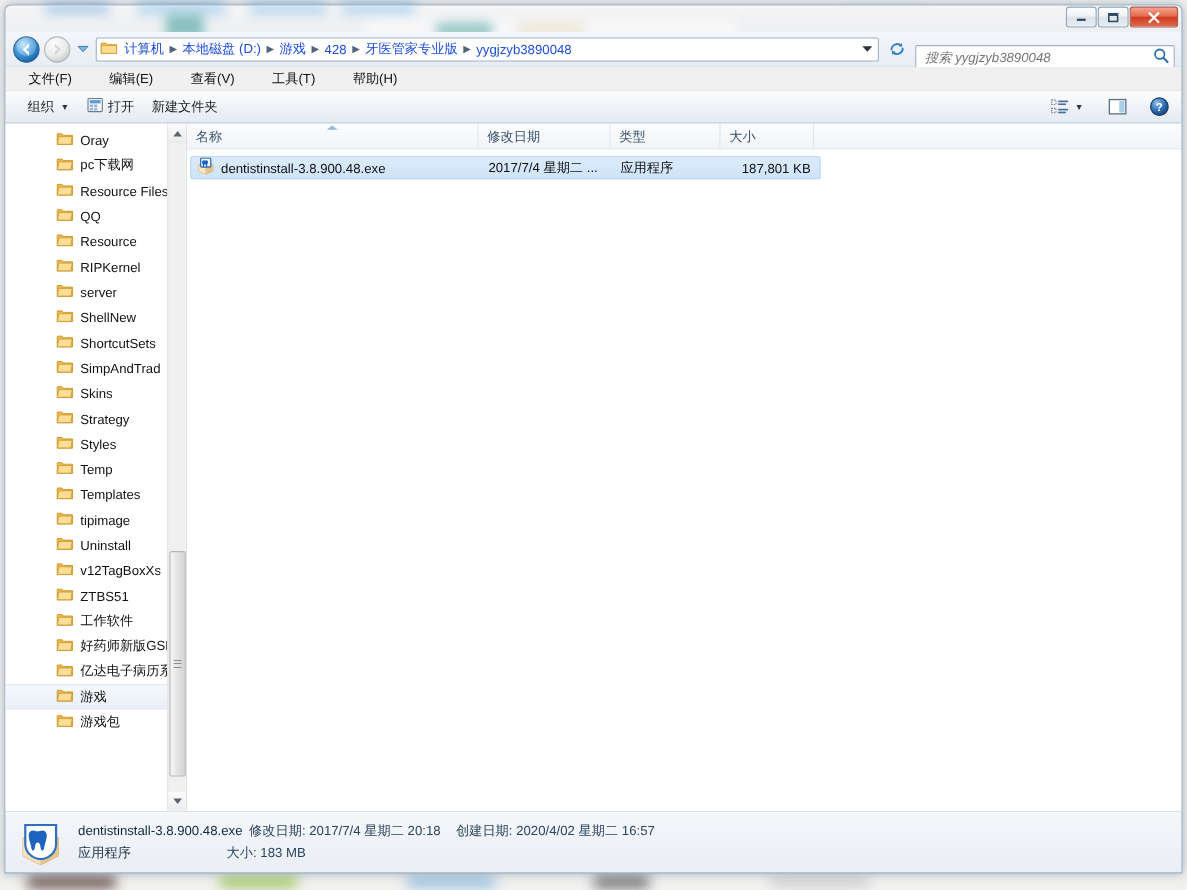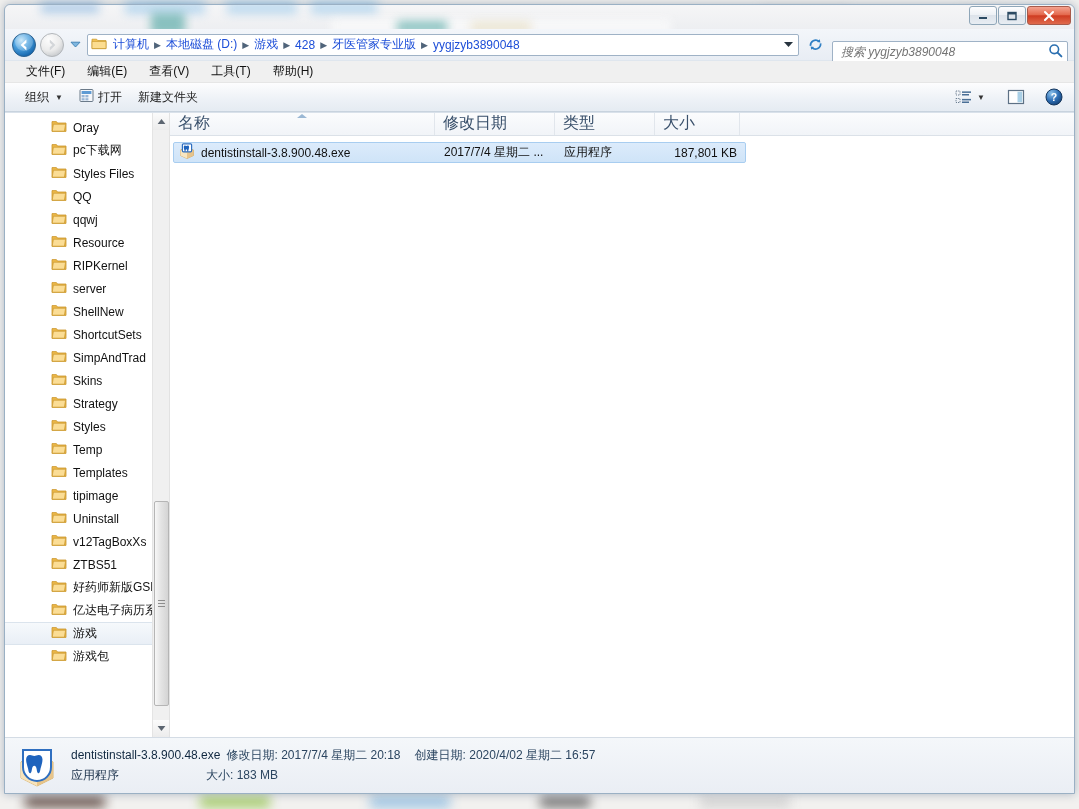--- a/index.html
+++ b/index.html
@@ -120,21 +120,21 @@
     flex: 1 1 auto; border: 0; outline: 0;
     font-size: 12px; font-style: italic; color: #6f6f6f;
     font-family: inherit; background: transparent;
   }
 
   
   #menubar {
     height: 22px; flex: 0 0 22px;
     background: #f0f0f0;
     display: flex; align-items: flex-start;
-    padding-left: 12px; gap: 4px;
+    padding-left: 12px; gap: 16px;
     border-bottom: 1px solid #e6e6e6;
   }
   .menu-item {
     padding: 2px 9px; font-size: 12px; color: #111;
     border-radius: 2px;
   }
 
   
   #cmdbar {
     height: 29px; flex: 0 0 29px;
@@ -211,23 +211,23 @@
   
   #listpane { flex: 1 1 auto; display: flex; flex-direction: column; min-width: 0; }
   #colheader {
     height: 23px; flex: 0 0 23px;
     display: flex;
     background: linear-gradient(to bottom,#fbfcfd,#f1f4f8);
     border-bottom: 1px solid #dbe1e8;
   }
   .col {
     position: relative;
-    display: flex; 
+    display: flex; align-items: center;
     padding-left: 8px;
-    font-size: 16px; color: #39506b;
+    font-size: 12px; color: #39506b;
     border-right: 1px solid #e1e6ec;
     white-space: nowrap;
   }
   .col .sortmark {
     position: absolute; left: 50%; top: 1px; margin-left: -5px;
     width: 0; height: 0;
     border-left: 5px solid transparent;
     border-right: 5px solid transparent;
     border-bottom: 4px solid #9bb8d4;
   }
@@ -489,41 +489,34 @@
                 <path d="M1 2.6 h4.4 l1.2 1.4 H15 v8.4 H1 Z" fill="#edb94a" stroke="#c9962c" stroke-width=".8"></path>
                 <path d="M2.4 5.2 h12.2 l-1.2 7 H1.2 Z" fill="#fbdd95" stroke="#c9962c" stroke-width=".7"></path>
               </svg></span>
             <span class="lbl">pc下载网</span>
           </div>
           <div class="tree-item">
             <span><svg width="16" height="14" viewBox="0 0 16 14">
                 <path d="M1 2.6 h4.4 l1.2 1.4 H15 v8.4 H1 Z" fill="#edb94a" stroke="#c9962c" stroke-width=".8"></path>
                 <path d="M2.4 5.2 h12.2 l-1.2 7 H1.2 Z" fill="#fbdd95" stroke="#c9962c" stroke-width=".7"></path>
               </svg></span>
-            <span class="lbl">Styles Files</span>
+            <span class="lbl">Resource Files</span>
           </div>
           <div class="tree-item">
             <span><svg width="16" height="14" viewBox="0 0 16 14">
                 <path d="M1 2.6 h4.4 l1.2 1.4 H15 v8.4 H1 Z" fill="#edb94a" stroke="#c9962c" stroke-width=".8"></path>
                 <path d="M2.4 5.2 h12.2 l-1.2 7 H1.2 Z" fill="#fbdd95" stroke="#c9962c" stroke-width=".7"></path>
               </svg></span>
             <span class="lbl">QQ</span>
           </div>
           <div class="tree-item">
             <span><svg width="16" height="14" viewBox="0 0 16 14">
                 <path d="M1 2.6 h4.4 l1.2 1.4 H15 v8.4 H1 Z" fill="#edb94a" stroke="#c9962c" stroke-width=".8"></path>
                 <path d="M2.4 5.2 h12.2 l-1.2 7 H1.2 Z" fill="#fbdd95" stroke="#c9962c" stroke-width=".7"></path>
               </svg></span>
-            <span class="lbl">qqwj</span>
-          </div>
-          <div class="tree-item">
-            <span><svg width="16" height="14" viewBox="0 0 16 14">
-                <path d="M1 2.6 h4.4 l1.2 1.4 H15 v8.4 H1 Z" fill="#edb94a" stroke="#c9962c" stroke-width=".8"></path>
-                <path d="M2.4 5.2 h12.2 l-1.2 7 H1.2 Z" fill="#fbdd95" stroke="#c9962c" stroke-width=".7"></path>
-              </svg></span>
             <span class="lbl">Resource</span>
           </div>
           <div class="tree-item">
             <span><svg width="16" height="14" viewBox="0 0 16 14">
                 <path d="M1 2.6 h4.4 l1.2 1.4 H15 v8.4 H1 Z" fill="#edb94a" stroke="#c9962c" stroke-width=".8"></path>
                 <path d="M2.4 5.2 h12.2 l-1.2 7 H1.2 Z" fill="#fbdd95" stroke="#c9962c" stroke-width=".7"></path>
               </svg></span>
             <span class="lbl">RIPKernel</span>
           </div>
           <div class="tree-item">
@@ -609,20 +602,27 @@
                 <path d="M2.4 5.2 h12.2 l-1.2 7 H1.2 Z" fill="#fbdd95" stroke="#c9962c" stroke-width=".7"></path>
               </svg></span>
             <span class="lbl">v12TagBoxXs</span>
           </div>
           <div class="tree-item">
             <span><svg width="16" height="14" viewBox="0 0 16 14">
                 <path d="M1 2.6 h4.4 l1.2 1.4 H15 v8.4 H1 Z" fill="#edb94a" stroke="#c9962c" stroke-width=".8"></path>
                 <path d="M2.4 5.2 h12.2 l-1.2 7 H1.2 Z" fill="#fbdd95" stroke="#c9962c" stroke-width=".7"></path>
               </svg></span>
             <span class="lbl">ZTBS51</span>
+          </div>
+          <div class="tree-item">
+            <span><svg width="16" height="14" viewBox="0 0 16 14">
+                <path d="M1 2.6 h4.4 l1.2 1.4 H15 v8.4 H1 Z" fill="#edb94a" stroke="#c9962c" stroke-width=".8"></path>
+                <path d="M2.4 5.2 h12.2 l-1.2 7 H1.2 Z" fill="#fbdd95" stroke="#c9962c" stroke-width=".7"></path>
+              </svg></span>
+            <span class="lbl">工作软件</span>
           </div>
           <div class="tree-item">
             <span><svg width="16" height="14" viewBox="0 0 16 14">
                 <path d="M1 2.6 h4.4 l1.2 1.4 H15 v8.4 H1 Z" fill="#edb94a" stroke="#c9962c" stroke-width=".8"></path>
                 <path d="M2.4 5.2 h12.2 l-1.2 7 H1.2 Z" fill="#fbdd95" stroke="#c9962c" stroke-width=".7"></path>
               </svg></span>
             <span class="lbl">好药师新版GSP</span>
           </div>
           <div class="tree-item">
             <span><svg width="16" height="14" viewBox="0 0 16 14">

